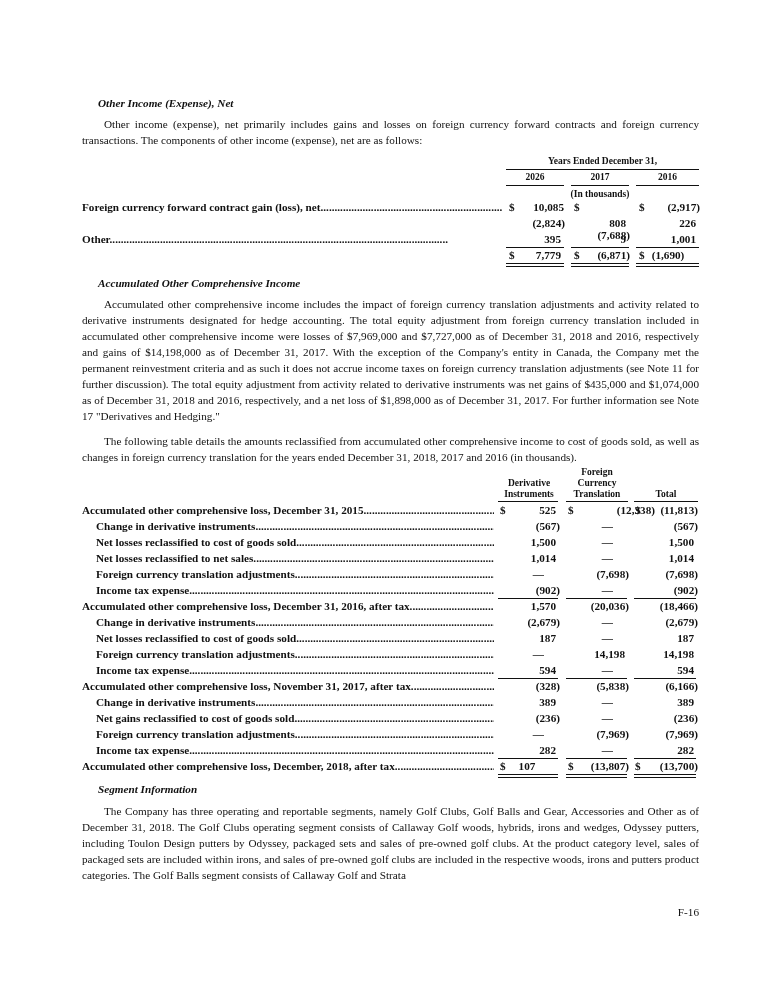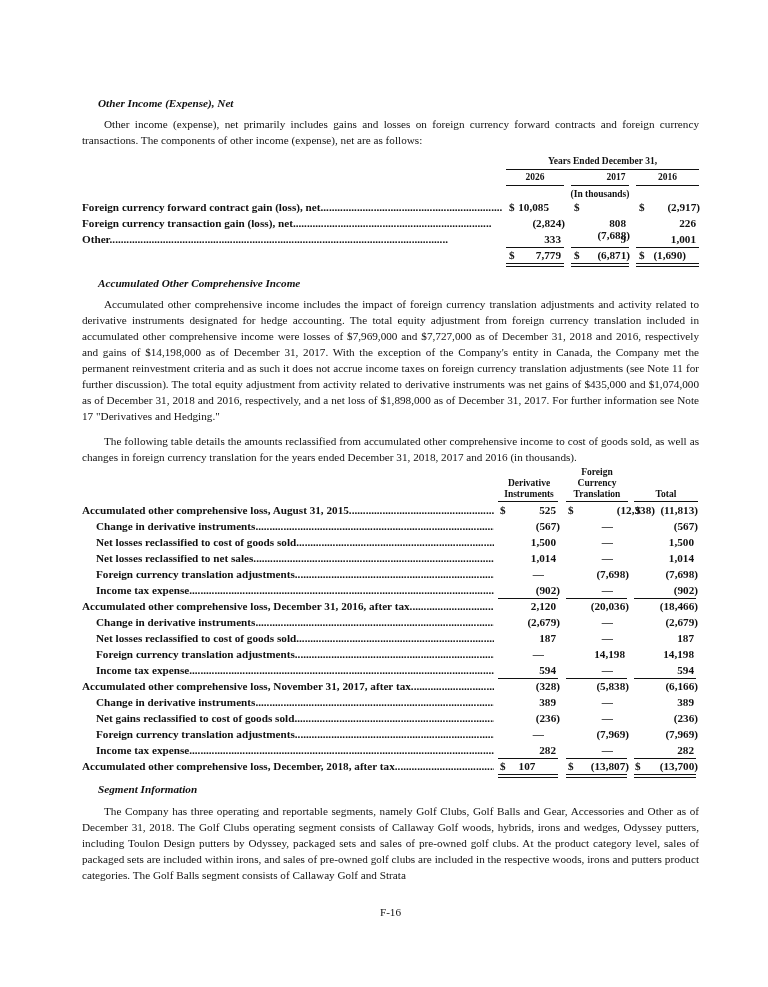--- a/index.html
+++ b/index.html
@@ -11,74 +11,73 @@
   .tbl { position:absolute; left:0; width:617px; }
   .row { position:relative; height:16px;font-weight:bold; }
   .lbl { position:absolute; left:0; white-space:nowrap; overflow:hidden; }
   .lbl.ind { left:14px; }
   .dots { color:#111; }
   .cell { position:absolute; text-align:right; white-space:nowrap; }
   .dollar { position:absolute; }
   .hdr { position:absolute; font-weight:bold; font-size:9.5px; text-align:center; line-height:11px; }
   .rule { position:absolute; height:0; border-top:1.5px solid #111; }
   .drule { position:absolute; height:2px; border-top:1px solid #111; border-bottom:1px solid #111; }
-  .pagenum { position:absolute; left:0; width:617px; text-align:center; top:904px; }
+  .pagenum { position:absolute; left:0; width:617px; text-align:right; top:904px; }
 </style>
 </head>
 <body>
 
 <div class="page">
 
   <div class="heading" style="left:16px; top:95px;">Other Income (Expense), Net</div>
   <div class="para" style="top:116px;">Other income (expense), net primarily includes gains and losses on foreign currency forward contracts and foreign currency transactions. The components of other income (expense), net are as follows:</div>
 
   <div class="tbl" style="top:152px;">
     <div class="hdr" style="left:424px; width:193px; top:4px;">Years Ended December 31,</div>
     <div class="rule" style="left:424px; width:193px; top:17px;"></div>
     <div class="hdr" style="left:424px; width:58px; top:20px;">2026</div>
-    <div class="hdr" style="left:505px; width:58px; top:20px;">2017</div>
+    <div class="hdr" style="left:489px; width:58px; top:20px;">2017</div>
     <div class="hdr" style="left:554px; width:63px; top:20px;">2016</div>
     <div class="rule" style="left:424px; width:58px; top:33px;"></div>
     <div class="rule" style="left:489px; width:58px; top:33px;"></div>
     <div class="rule" style="left:554px; width:63px; top:33px;"></div>
     <div class="hdr" style="left:484px; width:68px; top:37px;">(In thousands)</div>
   </div>
 
   <div class="tbl" style="top:199px;">
     <div class="row">
       <span class="lbl" style="width:420px;"><span>Foreign currency forward contract gain (loss), net</span><span class="dots">.......................................................................</span></span>
       <span class="dollar" style="left:427px;">$</span>
-      <span class="cell" style="left:409px; width:58px;">10,085</span>
+      <span class="cell" style="left:424px; width:58px;">10,085</span>
       <span class="dollar" style="left:492px;">$</span>
       <span class="cell" style="left:489px; width:59px;margin-top:28px;">(7,688)</span>
       <span class="dollar" style="left:557px;">$</span>
       <span class="cell" style="left:554px; width:64px;">(2,917)</span>
     </div>
     <div class="row">
-      <span class="lbl" style="width:420px;"><span>Foreign currency transaction gain (loss), net</span><span class="dots">.......................................................................</span></span>
       <span class="cell" style="left:424px; width:59px;">(2,824)</span>
       <span class="cell" style="left:489px; width:55px;">808</span>
       <span class="cell" style="left:554px; width:60px;">226</span>
     </div>
     <div class="row">
       <span class="lbl" style="width:420px;"><span>Other</span><span class="dots">.........................................................................................................................</span></span>
-      <span class="cell" style="left:424px; width:55px;">333</span>
+      <span class="cell" style="left:424px; width:55px;">395</span>
       <span class="cell" style="left:489px; width:55px;">9</span>
       <span class="cell" style="left:554px; width:60px;">1,001</span>
     </div>
     <div class="row">
       <div class="rule" style="left:424px; width:58px; top:0px; border-top-width:1px;"></div>
       <div class="rule" style="left:489px; width:58px; top:0px; border-top-width:1px;"></div>
       <div class="rule" style="left:554px; width:63px; top:0px; border-top-width:1px;"></div>
       <span class="dollar" style="left:427px;">$</span>
       <span class="cell" style="left:424px; width:55px;">7,779</span>
       <span class="dollar" style="left:492px;">$</span>
       <span class="cell" style="left:489px; width:59px;">(6,871)</span>
       <span class="dollar" style="left:557px;">$</span>
-      <span class="cell" style="left:540px; width:64px;">(1,690)</span>
+      <span class="cell" style="left:554px; width:64px;text-align:center;">(1,690)</span>
       <div class="drule" style="left:424px; width:58px; top:16px;"></div>
       <div class="drule" style="left:489px; width:58px; top:16px;"></div>
       <div class="drule" style="left:554px; width:63px; top:16px;"></div>
     </div>
   </div>
 
   <div class="heading" style="left:16px; top:275px;">Accumulated Other Comprehensive Income</div>
   <div class="para" style="top:296px;">Accumulated other comprehensive income includes the impact of foreign currency translation adjustments and activity related to derivative instruments designated for hedge accounting. The total equity adjustment from foreign currency translation included in accumulated other comprehensive income were losses of $7,969,000 and $7,727,000 as of December 31, 2018 and 2016, respectively and gains of $14,198,000 as of December 31, 2017. With the exception of the Company's entity in Canada, the Company met the permanent reinvestment criteria and as such it does not accrue income taxes on foreign currency translation adjustments (see Note 11 for further discussion). The total equity adjustment from activity related to derivative instruments was net gains of $435,000 and $1,074,000 as of December 31, 2018 and 2016, respectively, and a net loss of $1,898,000 as of December 31, 2017. For further information see Note 17 "Derivatives and Hedging."</div>
   <div class="para" style="top:433px;">The following table details the amounts reclassified from accumulated other comprehensive income to cost of goods sold, as well as changes in foreign currency translation for the years ended December 31, 2018, 2017 and 2016 (in thousands).</div>
 
@@ -87,21 +86,21 @@
     <div class="hdr" style="left:484px; width:62px; top:2px;">Foreign Currency Translation</div>
     <div class="hdr" style="left:552px; width:64px; top:24px;">Total</div>
     <div class="rule" style="left:416px; width:60px; top:36px;"></div>
     <div class="rule" style="left:484px; width:62px; top:36px;"></div>
     <div class="rule" style="left:552px; width:64px; top:36px;"></div>
   </div>
 
   <div class="tbl" style="top:502px;">
     <div id="aoci-rows">
         <div class="row">
-          <span class="lbl" style="width: 412px;"><span>Accumulated other comprehensive loss, August 31, 2015</span><span class="dots">................................................................................................................................................................</span></span>
+          <span class="lbl" style="width: 412px;"><span>Accumulated other comprehensive loss, December 31, 2015</span><span class="dots">................................................................................................................................................................</span></span>
           <span class="dollar" style="left: 418px;">$</span>
           <span class="cell" style="left: 416px; width: 58px;">525</span>
           <span class="dollar" style="left: 486px;">$</span>
           <span class="cell" style="left: 510px; width: 63px;">(12,338)</span>
           <span class="dollar" style="left: 553px;">$</span>
           <span class="cell" style="left: 552px; width: 64px;">(11,813)</span>
         </div>
         <div class="row">
           <span class="lbl ind" style="width: 398px;"><span>Change in derivative instruments</span><span class="dots">................................................................................................................................................................</span></span>
           <span class="cell" style="left: 416px; width: 62px;">(567)</span>
@@ -128,21 +127,21 @@
         </div>
         <div class="row">
           <span class="lbl ind" style="width: 398px;"><span>Income tax expense</span><span class="dots">................................................................................................................................................................</span></span>
           <span class="cell" style="left: 416px; width: 62px;">(902)</span>
           <span class="cell" style="left: 484px; width: 47px;">—</span>
           <span class="cell" style="left: 552px; width: 64px;">(902)</span>
         </div>
         <div class="row">
           <span class="lbl" style="width: 412px;"><span>Accumulated other comprehensive loss, December 31, 2016, after tax</span><span class="dots">................................................................................................................................................................</span></span>
           <div class="rule" style="left: 416px; width: 60px; top: 0px; border-top-width: 1px;"></div>
-          <span class="cell" style="left: 416px; width: 58px;">2,120</span>
+          <span class="cell" style="left: 416px; width: 58px;">1,570</span>
           <div class="rule" style="left: 484px; width: 61px; top: 0px; border-top-width: 1px;"></div>
           <span class="cell" style="left: 484px; width: 63px;">(20,036)</span>
           <div class="rule" style="left: 552px; width: 62px; top: 0px; border-top-width: 1px;"></div>
           <span class="cell" style="left: 552px; width: 64px;">(18,466)</span>
         </div>
         <div class="row">
           <span class="lbl ind" style="width: 398px;"><span>Change in derivative instruments</span><span class="dots">................................................................................................................................................................</span></span>
           <span class="cell" style="left: 416px; width: 62px;">(2,679)</span>
           <span class="cell" style="left: 484px; width: 47px;">—</span>
           <span class="cell" style="left: 552px; width: 64px;">(2,679)</span>

